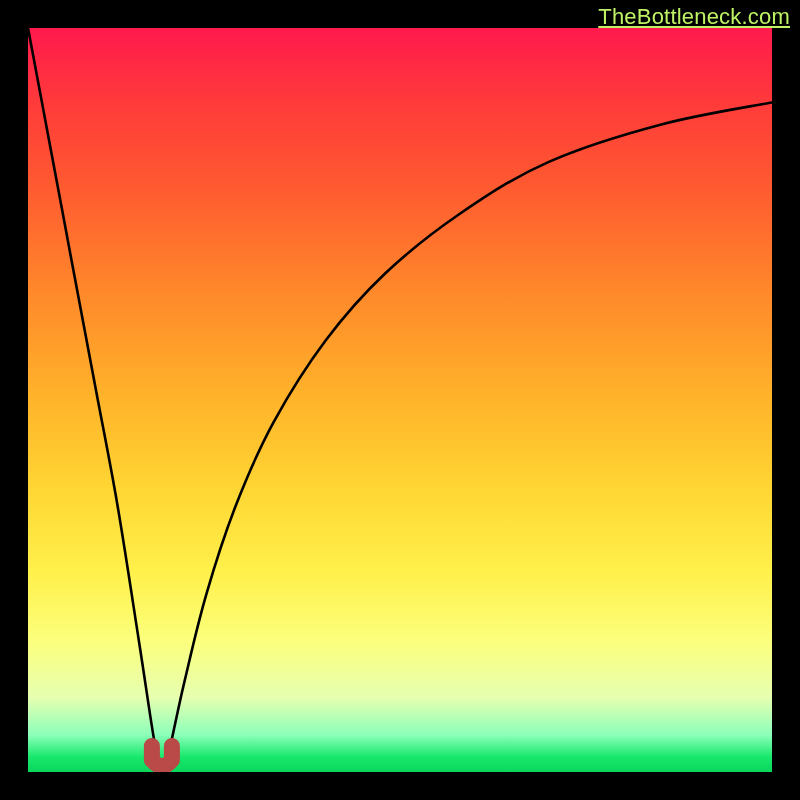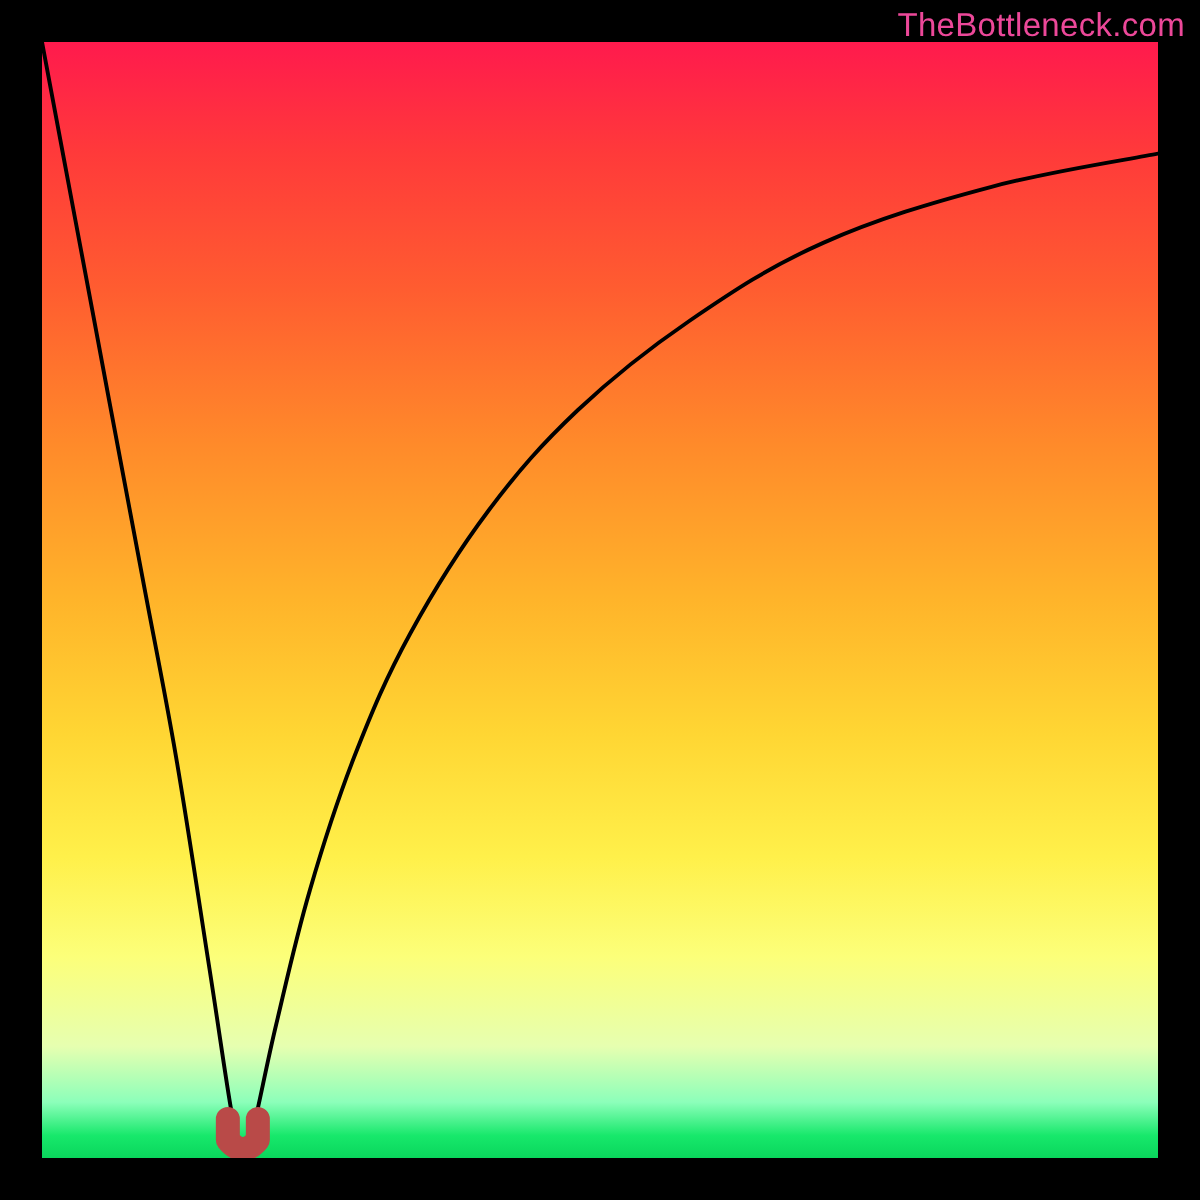--- a/index.html
+++ b/index.html
@@ -37,25 +37,26 @@
       #e6ffb0 90%,
       #8cffba 95%,
       #17e86b 98%,
       #0ad65c 100%
     );
   }
   .watermark {
     position: absolute;
     top: 4px;
     right: 10px;
-    color: #ec4899;
+    color: #bef264;
     font-size: 22px;
     letter-spacing: 0.2px;
     font-weight: 500;
     user-select: none;
+    text-decoration: underline;
   }
   svg.curves {
     position: absolute;
     left: 0;
     top: 0;
     width: 744px;
     height: 744px;
   }
   .curve-line {
     fill: none;

